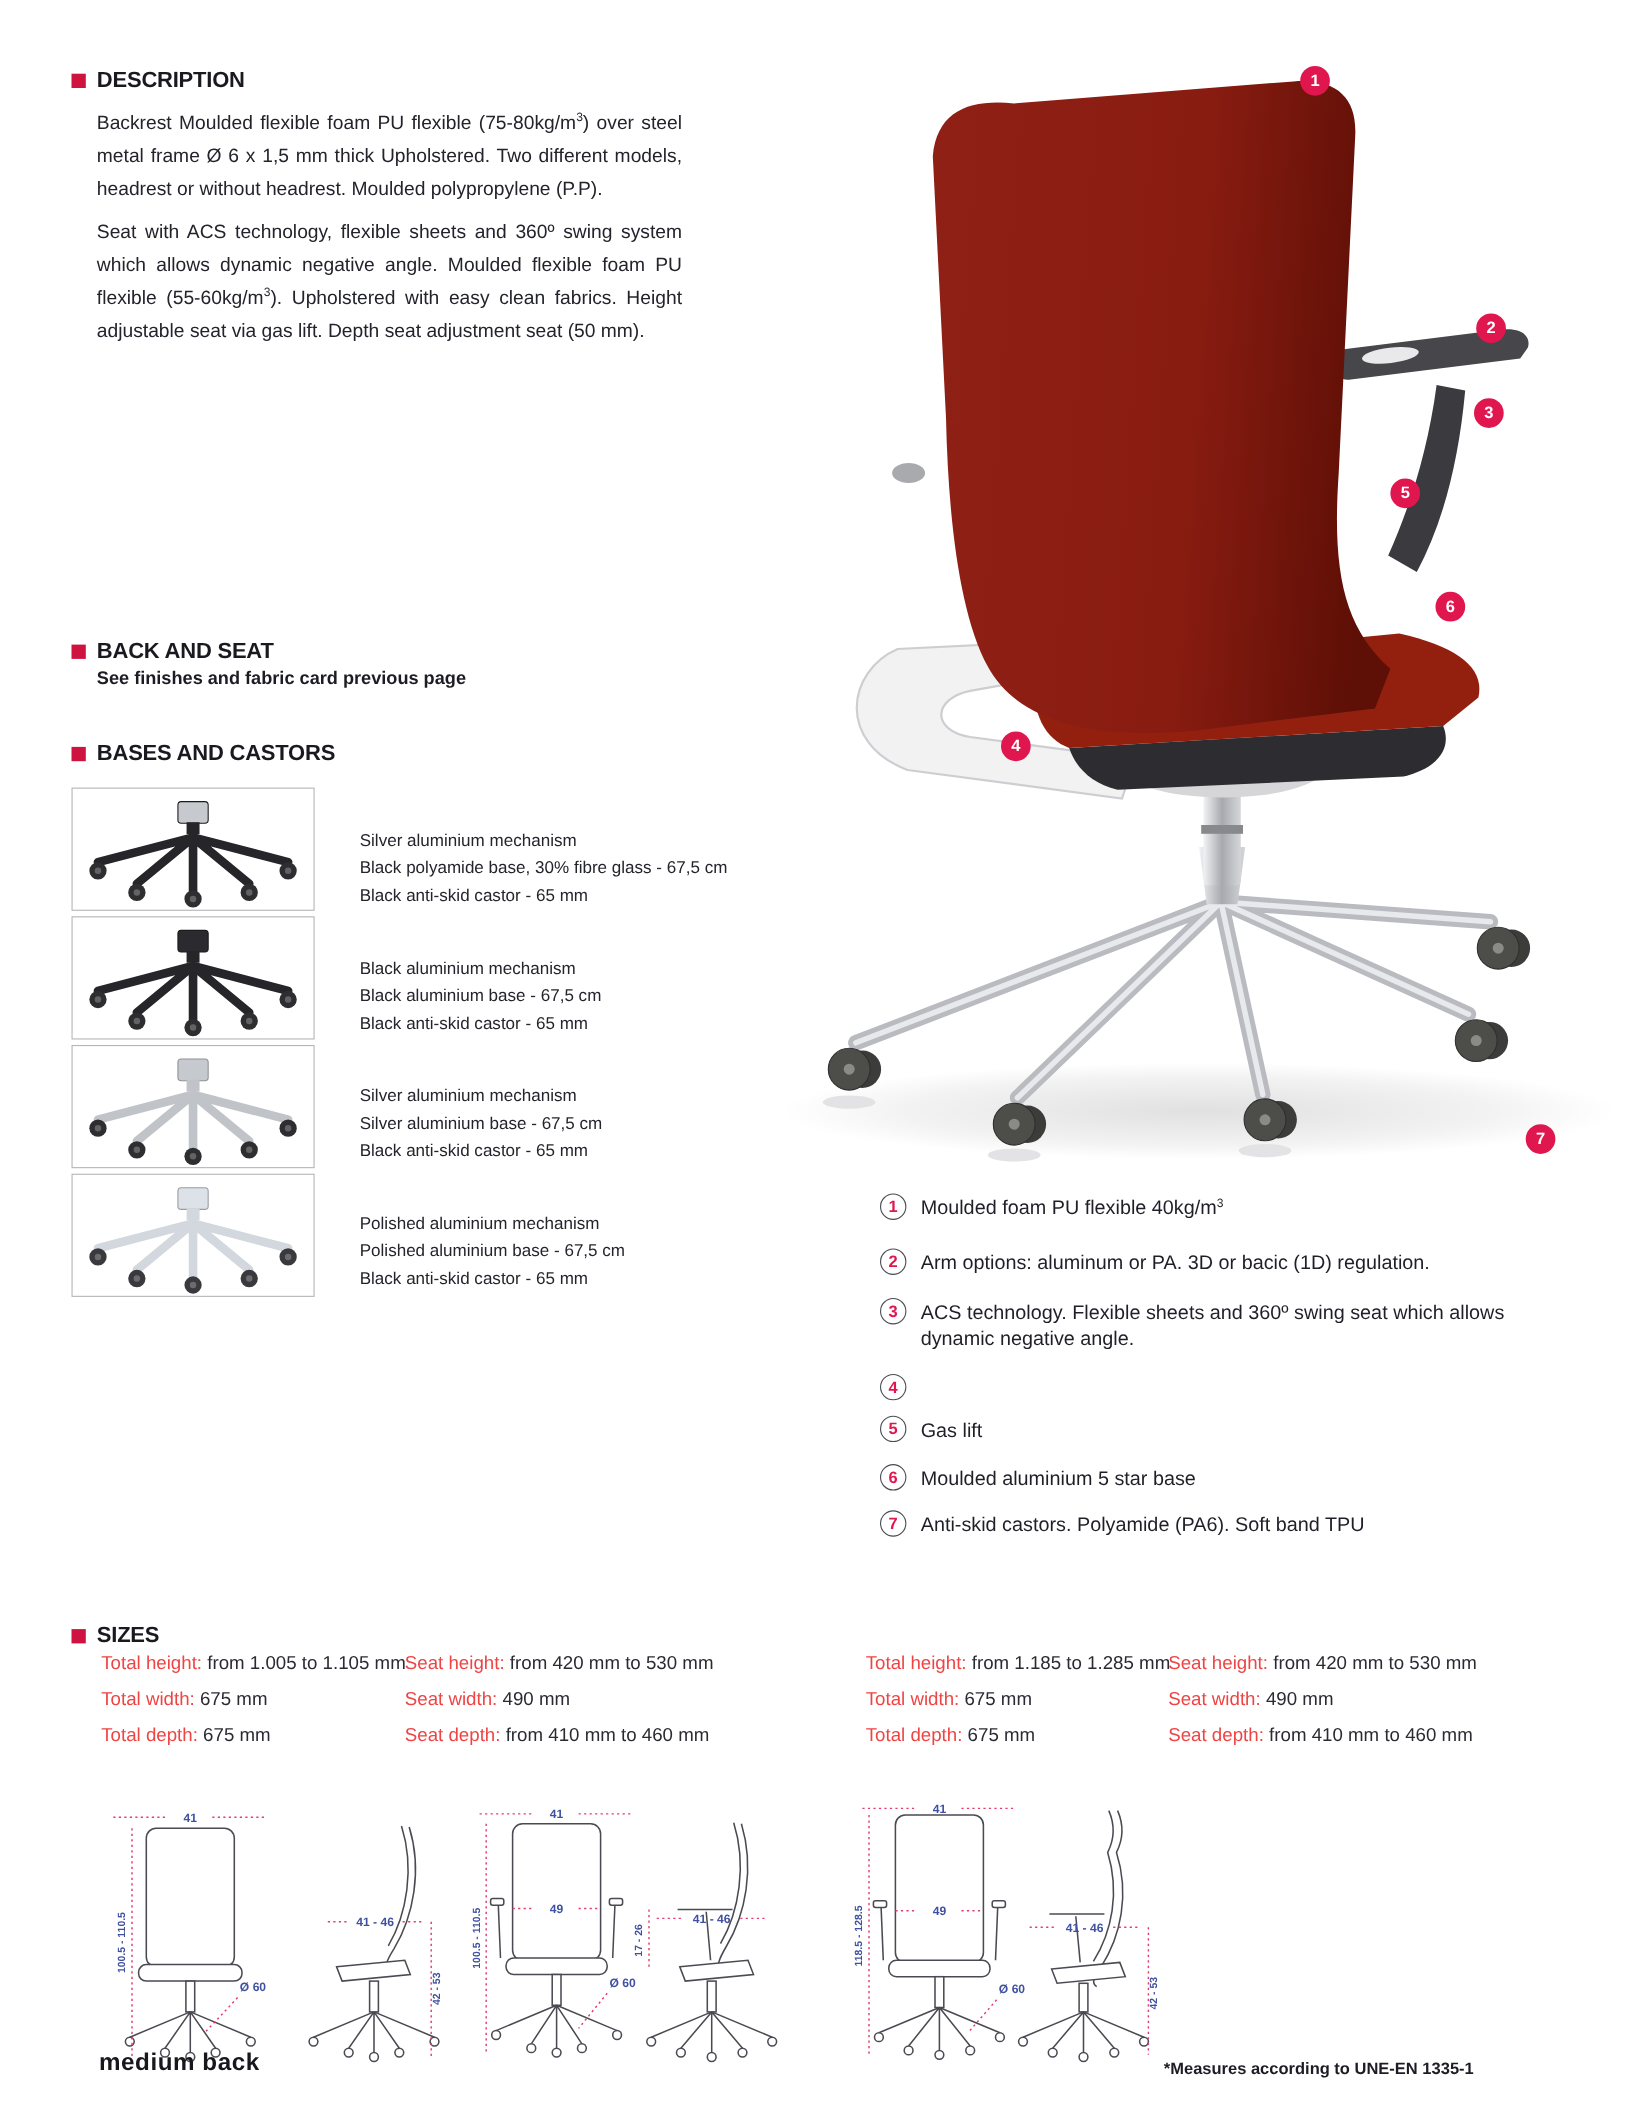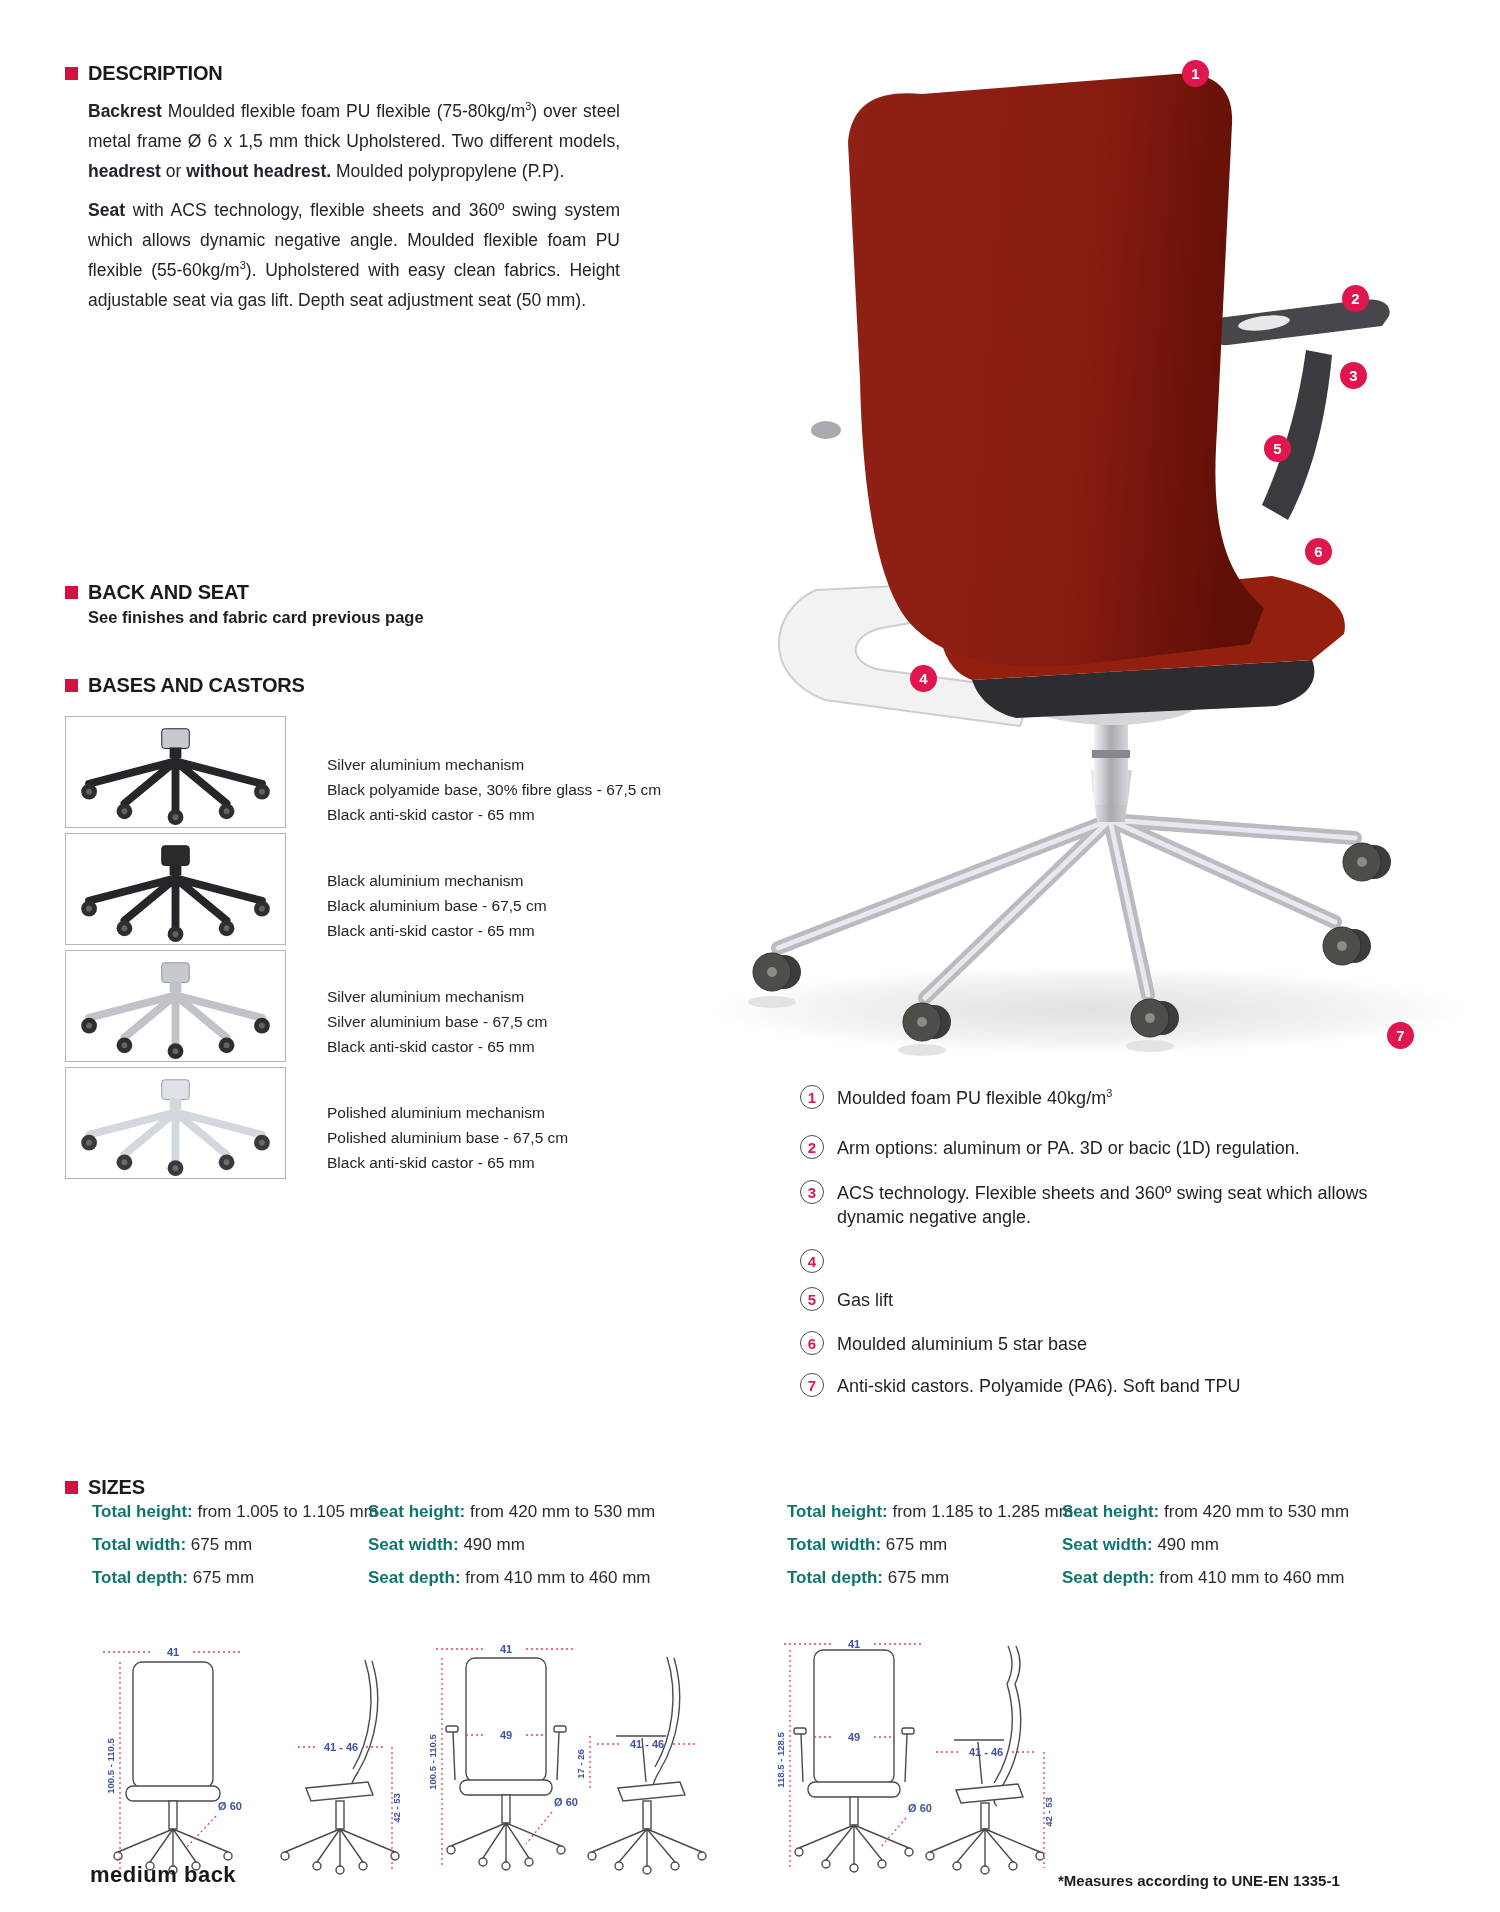--- a/index.html
+++ b/index.html
@@ -8,21 +8,21 @@
   }
   html,body{margin:0;padding:0;background:#fff;}
   .page{position:relative;width:1500px;height:1912px;background:#fff;overflow:hidden;
         font-family:"Liberation Sans","DejaVu Sans",sans-serif;color:var(--ink);}
   .sec-head{position:absolute;display:flex;align-items:center;gap:10px;}
   .sq{width:13px;height:13px;background:var(--accent);flex:0 0 auto;}
   .sec-title{font-weight:bold;font-size:20px;letter-spacing:-0.2px;color:#19191f;text-align:center;}
   .desc{position:absolute;left:88px;top:96px;width:532px;font-size:17.5px;line-height:30px;
         text-align:justify;color:var(--ink);}
   .desc p{margin:0 0 9px 0;}
-  .desc .b{font-weight:bold;}
+  .desc .b{font-weight:normal;}
   .desc .i{font-style:italic;}
   .desc sup{font-size:11px;vertical-align:super;line-height:0;}
   .subnote{position:absolute;left:88px;top:608px;font-weight:bold;font-size:16.5px;color:#1c1c24;}
   .base-box{position:absolute;left:65px;width:221px;height:112px;border:1px solid #b5b5b5;
             background:#fff;box-sizing:border-box;}
   .base-svg{width:100%;height:100%;display:block;}
   .v1{--mech:#c6cacf;--basec:#26262a;--caster:#2e2e31;--edge:#1b1b1e;}
   .v2{--mech:#2b2b2f;--basec:#26262a;--caster:#2e2e31;--edge:#1b1b1e;}
   .v3{--mech:#c6cacf;--basec:#c0c4c9;--caster:#2e2e31;--edge:#8d9298;}
   .v4{--mech:#dde2e8;--basec:#d3d8de;--caster:#3a3a3e;--edge:#979da4;}
@@ -34,21 +34,21 @@
   .note:nth-child(1){top:1085px;} .note:nth-child(2){top:1135px;} .note:nth-child(3){top:1180px;}
   .note:nth-child(4){top:1249px;} .note:nth-child(5){top:1287px;} .note:nth-child(6){top:1331px;}
   .note:nth-child(7){top:1373px;}
   .ncircle{flex:0 0 auto;width:24px;height:24px;border-radius:50%;border:1.6px solid #4b4b55;
            color:var(--marker);font-weight:bold;font-size:15px;display:flex;align-items:center;
            justify-content:center;background:#fff;box-sizing:border-box;}
   .ntext{font-size:18px;line-height:24px;color:#1f1f28;max-width:540px;padding-top:1px;}
   .ntext sup{font-size:11px;vertical-align:super;line-height:0;}
   .size-col{position:absolute;top:1502px;}
   .size-row{height:33px;font-size:17px;white-space:nowrap;}
-  .slabel{font-weight:bold;color:#0f766e;}
+  .slabel{font-weight:normal;color:#ef4444;}
   .svalue{color:#2a2a33;}
   .draw-label{position:absolute;font-weight:bold;font-size:22px;letter-spacing:0.5px;color:#17171c;}
   .footnote{position:absolute;left:1058px;top:1872px;font-weight:bold;font-size:15px;color:#1c1c24;}
   .dim{stroke:var(--dimred);stroke-width:1.3;stroke-dasharray:2 3;fill:none;}
   .dimtxt{fill:var(--dimblue);font-weight:bold;font-size:11px;}
   .dimsm{fill:var(--dimblue);font-weight:bold;font-size:9.5px;}
   .ln{stroke:#4a4a52;stroke-width:1.4;fill:#fff;}
   .lnf{stroke:#4a4a52;stroke-width:1.4;fill:none;}
 </style>
 </head>

